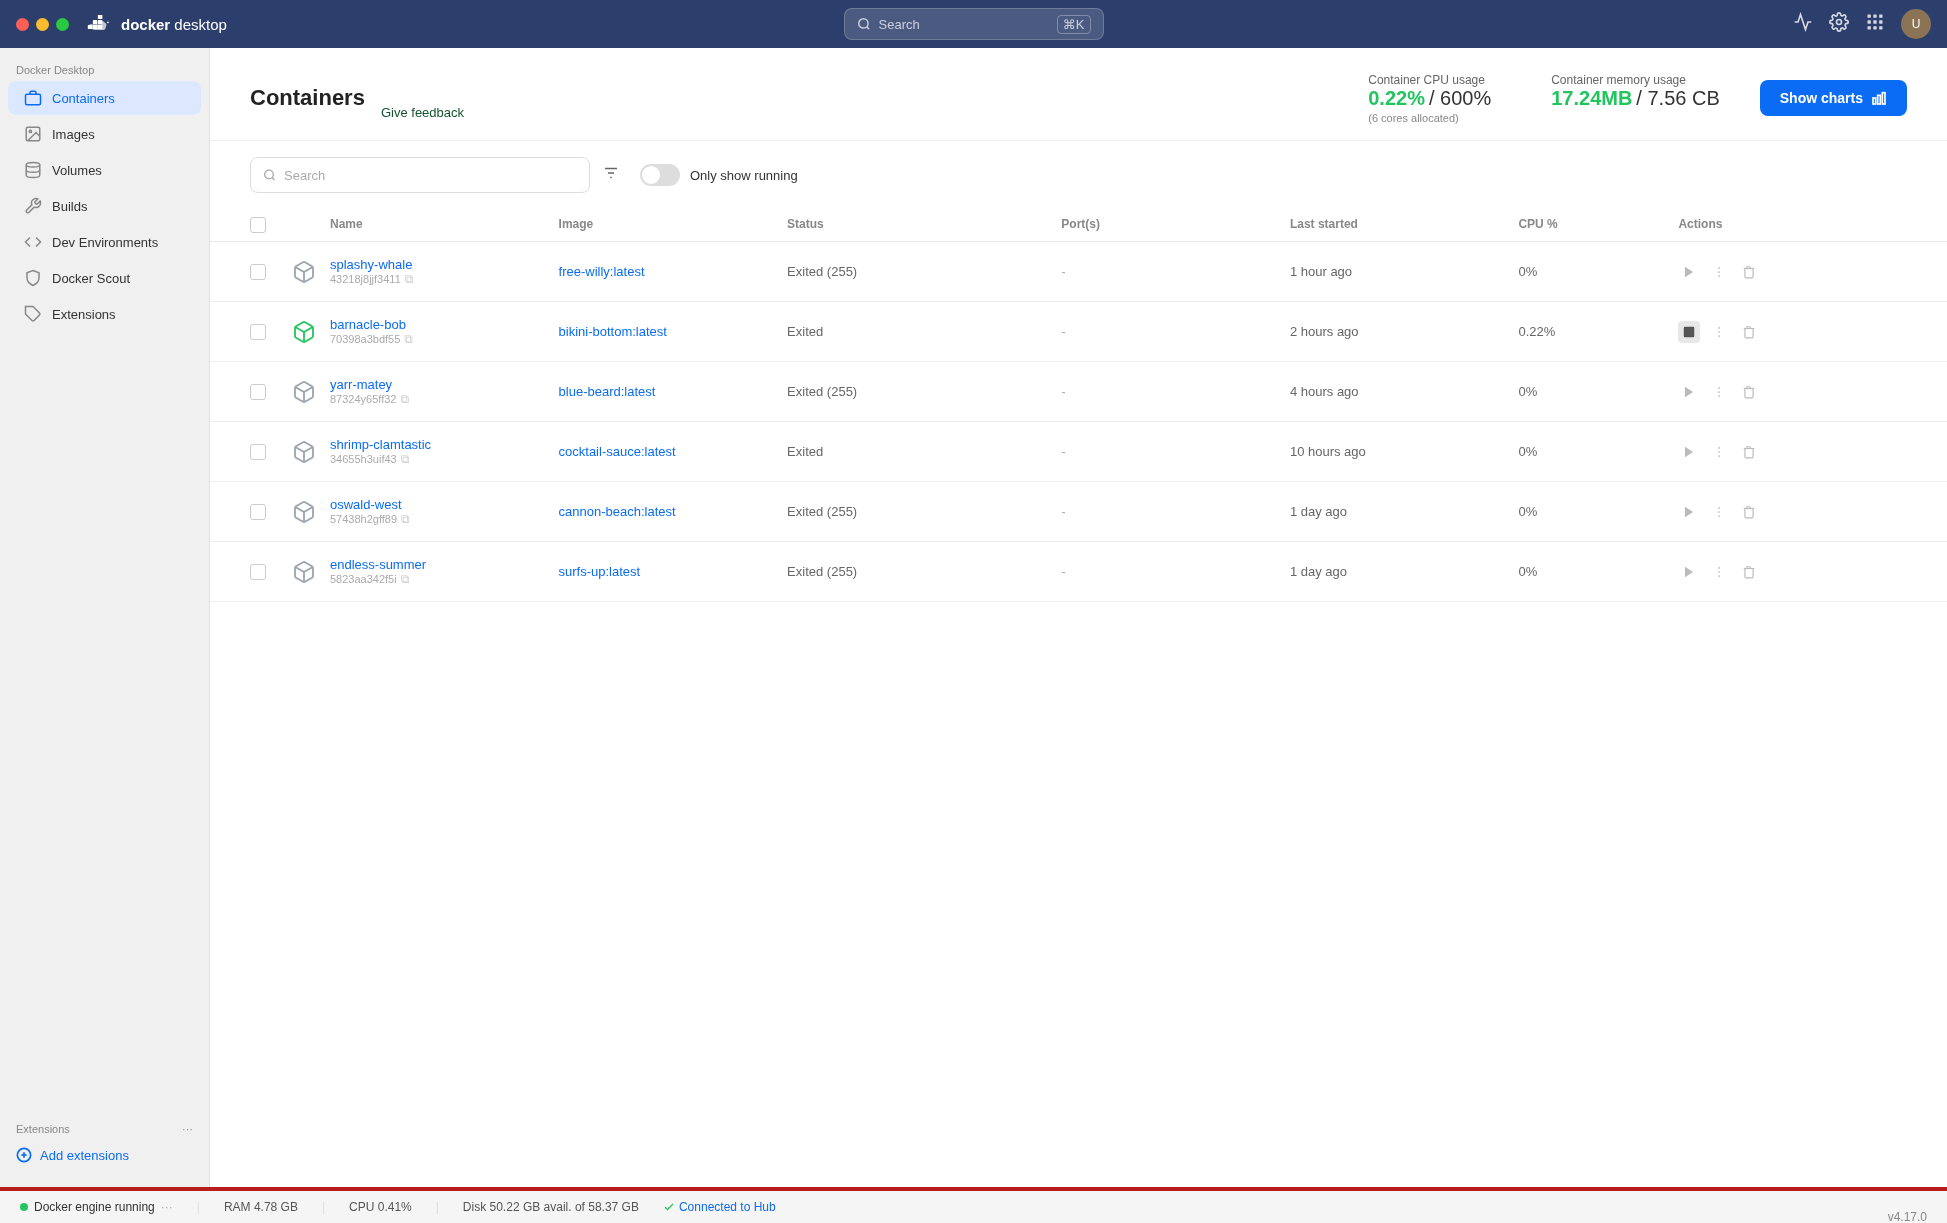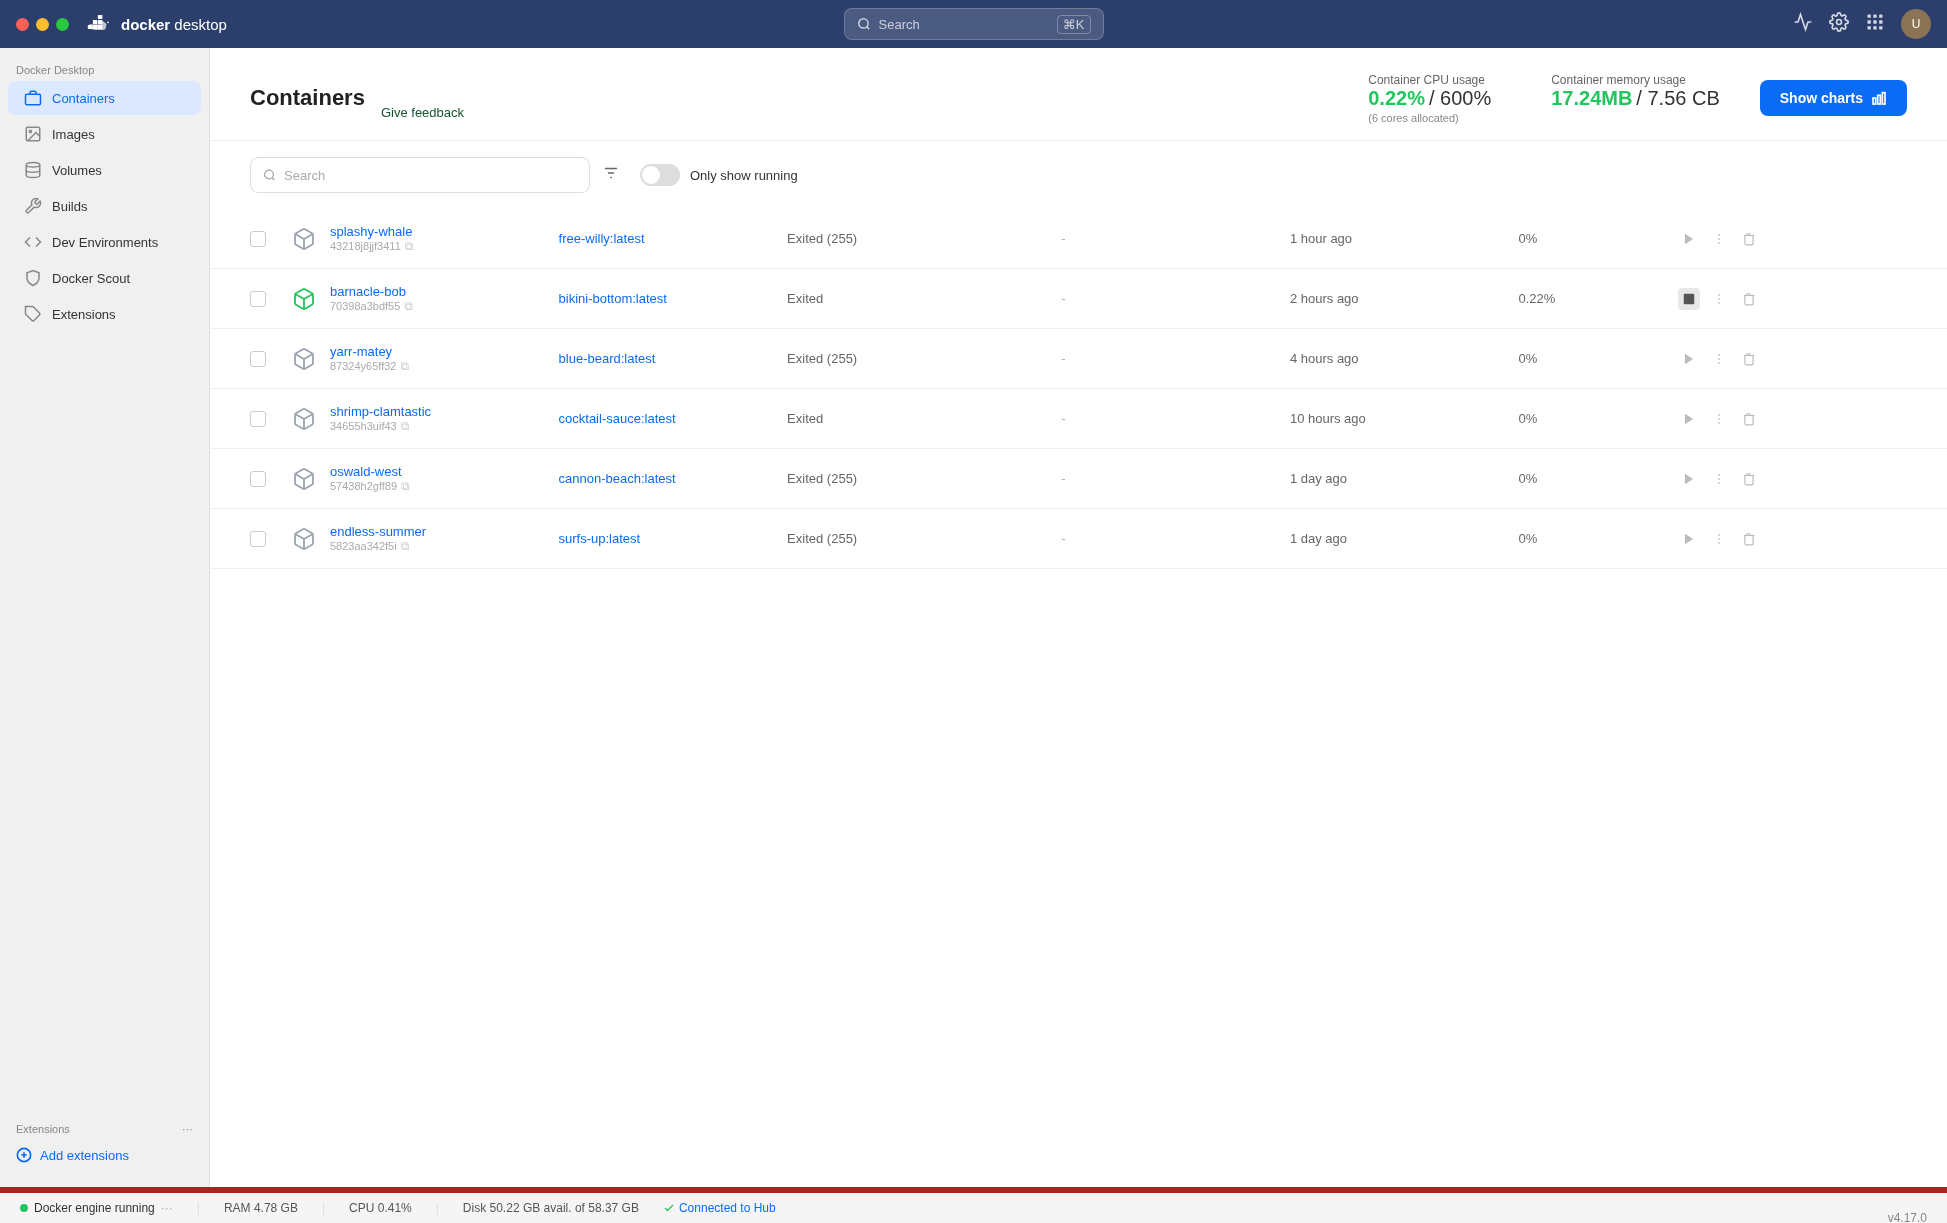--- a/index.html
+++ b/index.html
@@ -96,21 +96,21 @@
       color: #0a6cf5;
       font-size: 13px;
       font-weight: 500;
       text-align: center;
     }
 
     
     .statusbar {
       height: 36px;
       background: #f5f5f5;
-      border-top: 6px solid #b91c1c;
+      border-top: 4px solid #b91c1c;
       display: flex;
       align-items: center;
       padding: 0 20px;
       gap: 24px;
       font-size: 12px;
       color: #555;
       flex-shrink: 0;
     }
     .status-indicator { display: flex; align-items: center; gap: 6px; }
     .status-dot { width: 8px; height: 8px; border-radius: 50%; background: #22c55e; }
@@ -464,20 +464,33 @@
       </div>
       <div class="toggle-group">
         <div class="toggle-switch">
           <div class="toggle-knob"></div>
         </div>
         <span class="toggle-label">Only show running</span>
       </div>
     </div>
 
     <div class="containers-table">
+      <div class="table-header">
+        <div class="th">
+          <div class="checkbox"></div>
+        </div>
+        <div class="th"></div>
+        <div class="th">Name</div>
+        <div class="th">Image</div>
+        <div class="th">Status</div>
+        <div class="th">Port(s)</div>
+        <div class="th">Last started</div>
+        <div class="th">CPU %</div>
+        <div class="th">Actions</div>
+      </div>
 
       <div id="table-body">
           <div class="table-row">
     <div>
       <div class="checkbox"></div>
     </div>
     <div class="container-icon">
       <svg width="24" height="24" viewBox="0 0 24 24" fill="none" stroke="#9ca3af" stroke-width="1.8">
         <path d="M21 16V8a2 2 0 0 0-1-1.73l-7-4a2 2 0 0 0-2 0l-7 4A2 2 0 0 0 3 8v8a2 2 0 0 0 1 1.73l7 4a2 2 0 0 0 2 0l7-4A2 2 0 0 0 21 16z"></path>
         <polyline points="3.27 6.96 12 12.01 20.73 6.96"></polyline>

